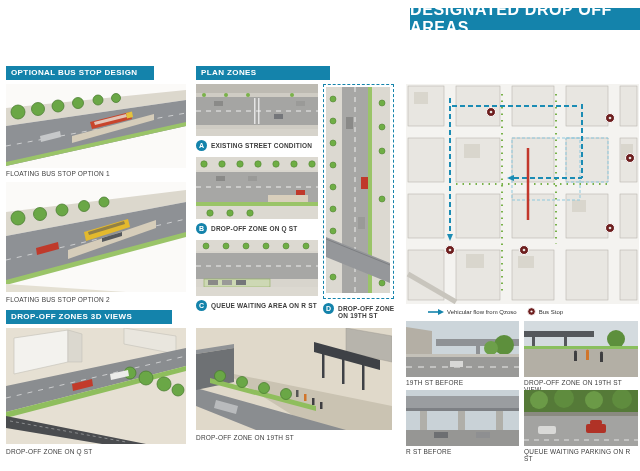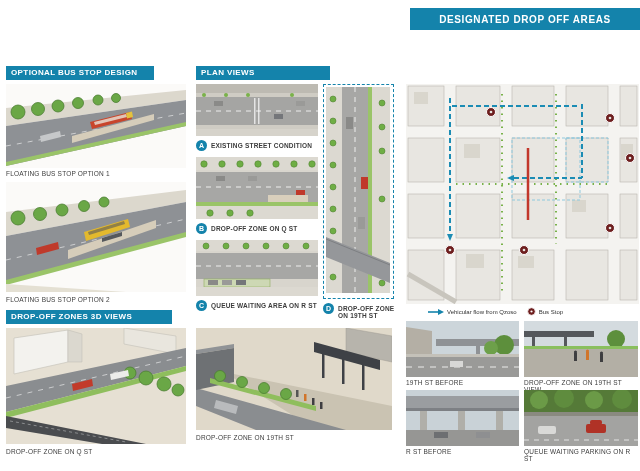--- a/index.html
+++ b/index.html
@@ -1,20 +1,20 @@
 <!DOCTYPE html>
 <html><head>
 <meta charset="utf-8">
 <style>
   :root{ --teal:#1483ab; --ink:#3c3c3c; }
   *{ box-sizing:border-box; margin:0; padding:0; }
   body{ background:#ffffff; font-family:"Liberation Sans", sans-serif; }
   .board{ position:relative; width:640px; height:471px; background:#ffffff; overflow:hidden; }
   .abs{ position:absolute; }
-  .banner{ background:var(--teal); color:#fff; font-weight:bold; font-size:10px;
+  .banner{ background:var(--teal); color:#fff; font-weight:bold; font-size:16px;
            letter-spacing:.6px; display:flex; align-items:center; justify-content:center; }
   .hdr{ background:var(--teal); color:#fff; font-weight:bold; font-size:8px;
         letter-spacing:.4px; line-height:14px; height:14px; padding-left:5px; }
   .cap{ font-size:6.5px; color:var(--ink); letter-spacing:.2px; }
   .plan-label{ display:flex; align-items:flex-start; gap:4px; }
   .badge{ flex:0 0 auto; width:11px; height:11px; border-radius:50%; background:var(--teal);
           color:#fff; font-size:7px; font-weight:bold; text-align:center; line-height:11px; }
   .plan-label-text{ font-size:6.5px; color:var(--ink); font-weight:bold; padding-top:2px; letter-spacing:.2px; }
   .dashed-frame{ border:1.5px dashed var(--teal); padding:2px; background:#fff; }
   .legend{ display:flex; align-items:center; gap:10px; }
@@ -93,21 +93,21 @@
       <circle cx="140" cy="50" r="7"></circle>
         <circle cx="158" cy="56" r="7"></circle>
       <circle cx="172" cy="62" r="6"></circle>
         <circle cx="124" cy="45" r="6"></circle>
     </g>
     <polygon points="66,56 86,51 87,58 67,63" fill="#c23b2a"></polygon>
     <polygon points="104,46 122,42 123,48 105,52" fill="#ececea"></polygon>
   </svg>
   <div class="abs cap" style="left:6px; top:448px;">DROP-OFF ZONE ON Q ST</div>
 
-  <div class="abs hdr" style="left:196px; top:66px; width:134px;">PLAN VIEWS</div>
+  <div class="abs hdr" style="left:196px; top:66px; width:134px;">PLAN ZONES</div>
 
   <svg class="abs" style="left:196px; top:84px;" width="122" height="52" viewBox="0 0 122 52">
     <rect width="122" height="52" fill="#cfccc4"></rect>
     <rect x="0" y="0" width="122" height="9" fill="#bdbab2"></rect>
     <circle cx="8" cy="11" r="2" fill="#79b24a"></circle>
       <circle cx="30" cy="11" r="2" fill="#79b24a"></circle>
     <circle cx="52" cy="11" r="2" fill="#79b24a"></circle>
       <circle cx="96" cy="11" r="2" fill="#79b24a"></circle>
     <rect x="0" y="13" width="122" height="28" fill="#a5a5a3"></rect>
     <line x1="0" y1="27" x2="122" y2="27" stroke="#ffffff" stroke-width="1" stroke-dasharray="5 5" opacity="0.8"></line>

